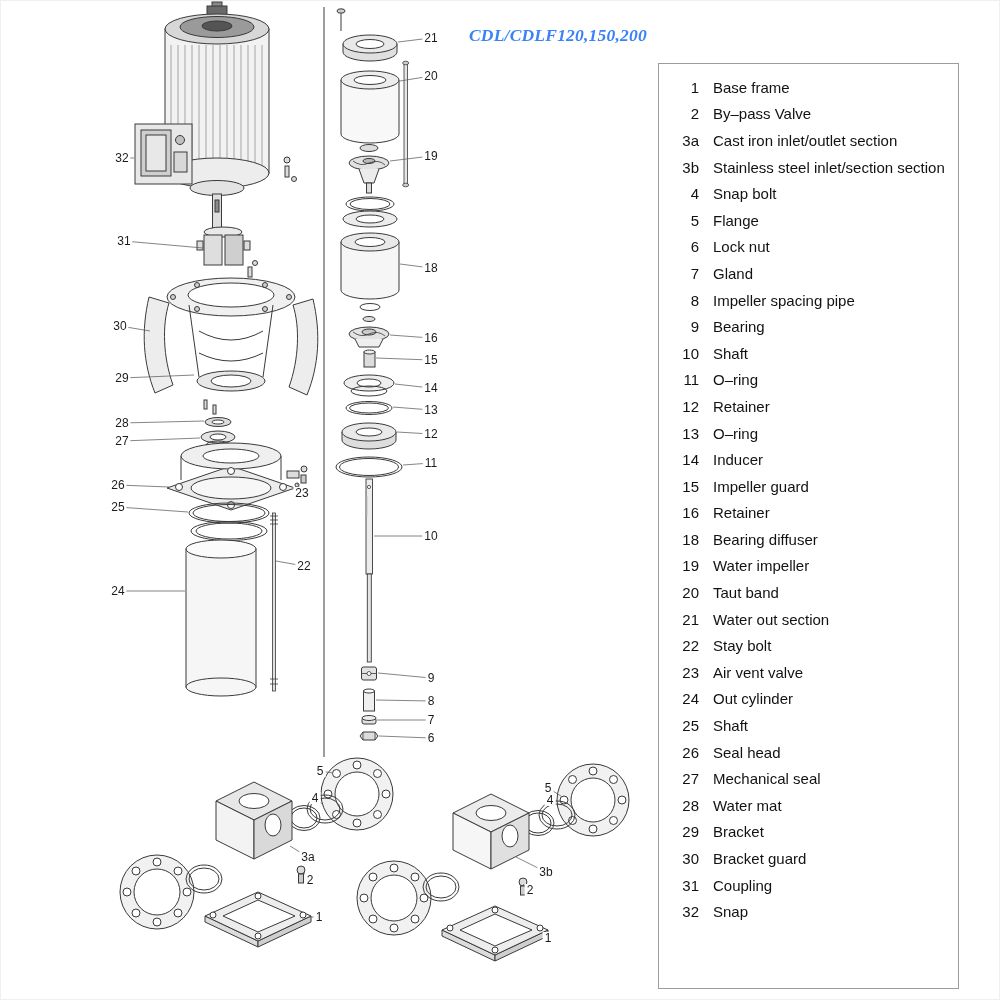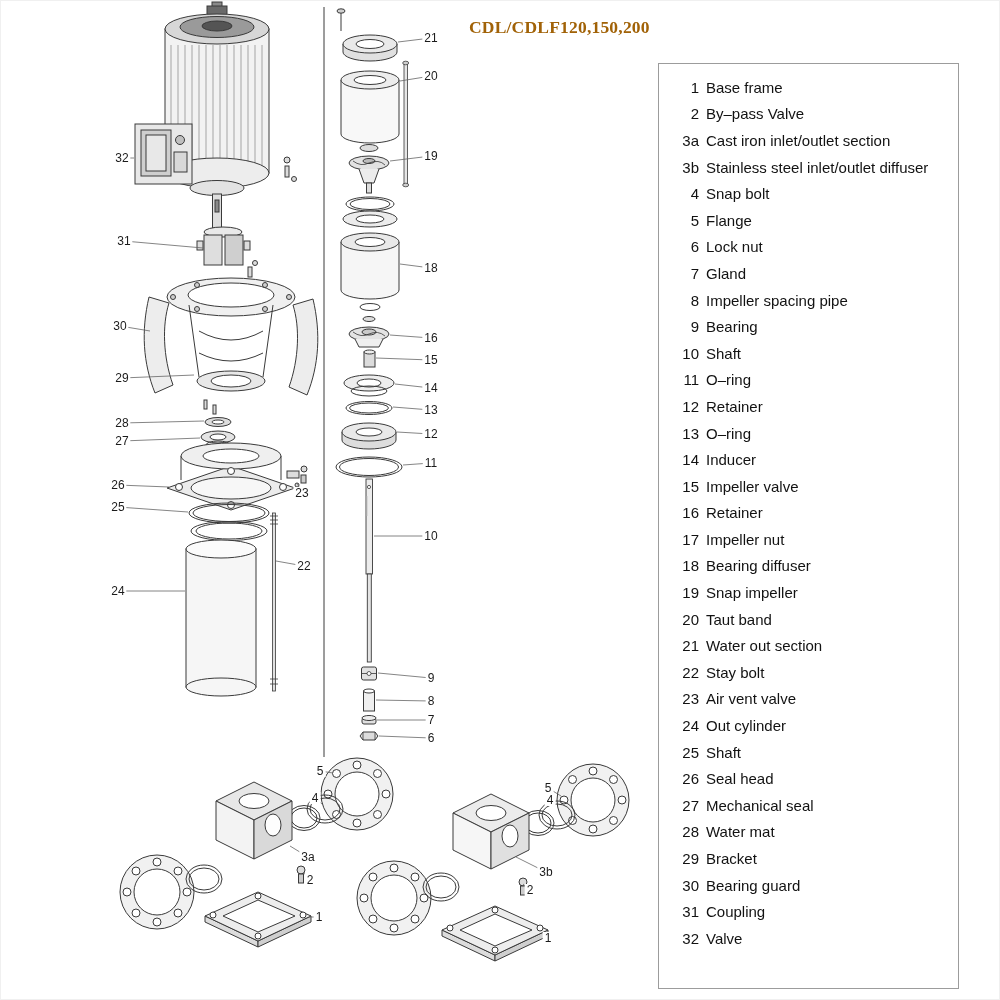--- a/index.html
+++ b/index.html
@@ -1,30 +1,30 @@
 <!DOCTYPE html>
 <html><head>
 <meta charset="utf-8">
 <style>
   * { margin:0; padding:0; box-sizing:border-box; }
   html,body { width:1000px; height:1000px; background:#ffffff; }
   body { font-family:"Liberation Sans", sans-serif; position:relative; overflow:hidden; }
   .page { position:absolute; inset:0; background:#fff; border:1px solid #f0f0f0; }
-  .title { position:absolute; left:468px; top:16px; font-family:"Liberation Serif", serif;
-           font-weight:bold; font-size:17.5px; color:#a16207; letter-spacing:.2px; white-space:nowrap; }
+  .title { position:absolute; left:468px; top:24px; font-family:"Liberation Serif", serif;
+           font-weight:bold; font-size:17.5px; color:#3b82f6; letter-spacing:.2px; white-space:nowrap;font-style:italic; }
   .diagram { position:absolute; left:0; top:0; width:660px; height:1000px; }
   .diagram svg { position:absolute; left:0; top:0; }
   .callout { position:absolute; transform:translate(-50%,-50%); font-size:12px; color:#1b1b1b;
              background:#fff; padding:0 2px; line-height:1; white-space:nowrap; }
   .legend { position:absolute; left:657px; top:62px; width:301px; height:926px;
             border:1px solid #9c9c9c; background:#fff; }
   .legend-list { position:absolute; inset:0; padding-top:10px; overflow:hidden; }
   .legend-row { display:flex; align-items:center; height:26.6px; font-size:15px; color:#121212; }
   .legend-row .num { width:40px; text-align:right; flex:none; }
-  .legend-row .nm  { margin-left:7px; white-space:nowrap; }
+  .legend-row .nm  { margin-left:14px; white-space:nowrap; }
 </style>
 </head>
 <body>
 
 <div class="page">
 
   <div class="title">CDL/CDLF120,150,200</div>
 
   <div class="diagram">
     <svg width="660" height="1000" viewBox="0 0 660 1000" xmlns="http://www.w3.org/2000/svg">
@@ -428,21 +428,21 @@
         <div class="legend-row">
           <span class="num">2</span>
           <span class="nm">By–pass Valve</span>
         </div>
         <div class="legend-row">
           <span class="num">3a</span>
           <span class="nm">Cast iron inlet/outlet section</span>
         </div>
         <div class="legend-row">
           <span class="num">3b</span>
-          <span class="nm">Stainless steel inlet/outlet diffuser</span>
+          <span class="nm">Stainless steel inlet/section section</span>
         </div>
         <div class="legend-row">
           <span class="num">4</span>
           <span class="nm">Snap bolt</span>
         </div>
         <div class="legend-row">
           <span class="num">5</span>
           <span class="nm">Flange</span>
         </div>
         <div class="legend-row">
@@ -476,37 +476,33 @@
         <div class="legend-row">
           <span class="num">13</span>
           <span class="nm">O–ring</span>
         </div>
         <div class="legend-row">
           <span class="num">14</span>
           <span class="nm">Inducer</span>
         </div>
         <div class="legend-row">
           <span class="num">15</span>
-          <span class="nm">Impeller valve</span>
+          <span class="nm">Impeller guard</span>
         </div>
         <div class="legend-row">
           <span class="num">16</span>
           <span class="nm">Retainer</span>
         </div>
         <div class="legend-row">
-          <span class="num">17</span>
-          <span class="nm">Impeller nut</span>
-        </div>
-        <div class="legend-row">
           <span class="num">18</span>
           <span class="nm">Bearing diffuser</span>
         </div>
         <div class="legend-row">
           <span class="num">19</span>
-          <span class="nm">Snap impeller</span>
+          <span class="nm">Water impeller</span>
         </div>
         <div class="legend-row">
           <span class="num">20</span>
           <span class="nm">Taut band</span>
         </div>
         <div class="legend-row">
           <span class="num">21</span>
           <span class="nm">Water out section</span>
         </div>
         <div class="legend-row">
@@ -536,26 +532,26 @@
         <div class="legend-row">
           <span class="num">28</span>
           <span class="nm">Water mat</span>
         </div>
         <div class="legend-row">
           <span class="num">29</span>
           <span class="nm">Bracket</span>
         </div>
         <div class="legend-row">
           <span class="num">30</span>
-          <span class="nm">Bearing guard</span>
+          <span class="nm">Bracket guard</span>
         </div>
         <div class="legend-row">
           <span class="num">31</span>
           <span class="nm">Coupling</span>
         </div>
         <div class="legend-row">
           <span class="num">32</span>
-          <span class="nm">Valve</span>
+          <span class="nm">Snap</span>
         </div>
       </div>
   </div>
 
 </div>
 
 </body></html>

